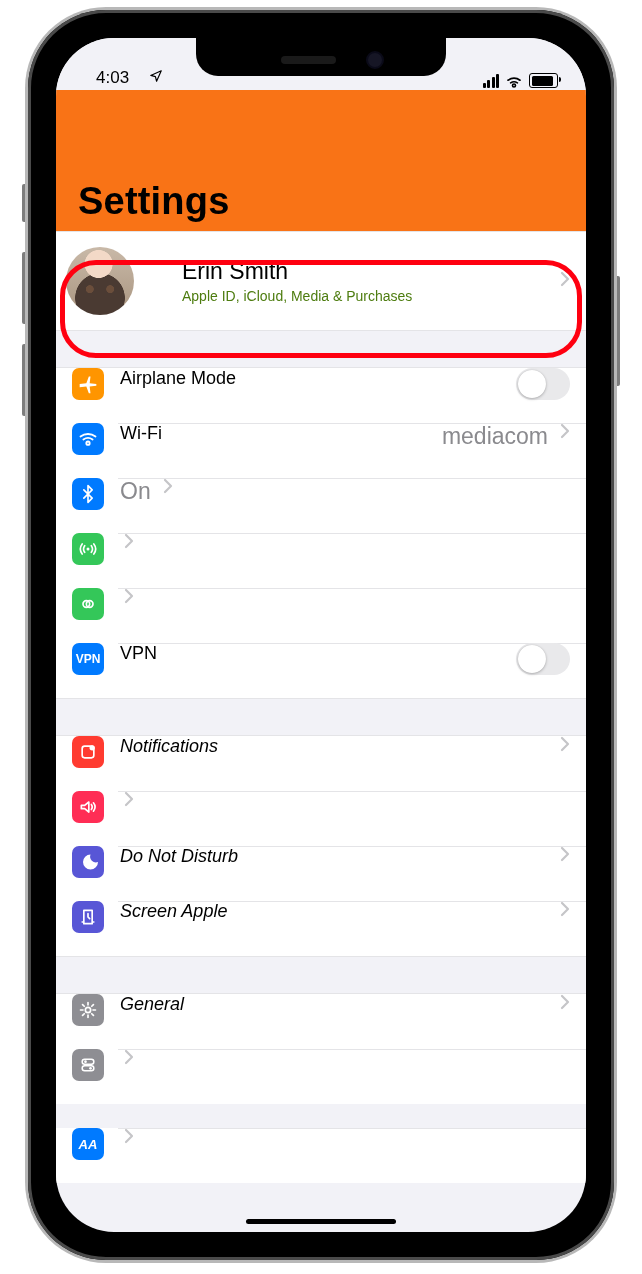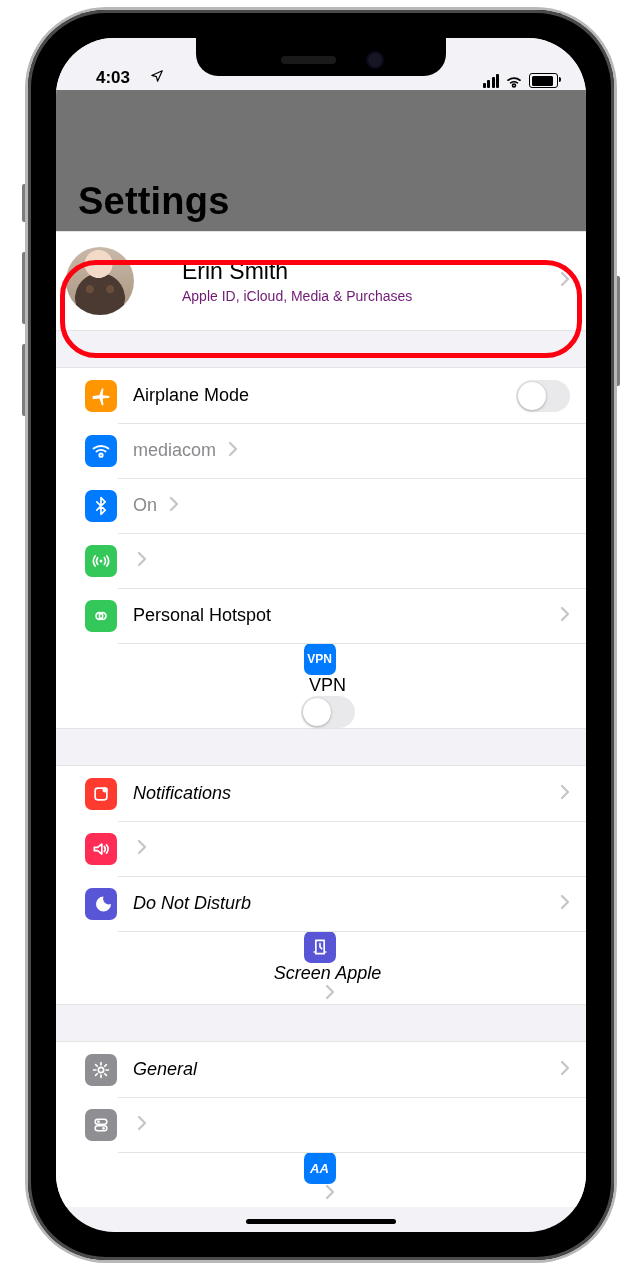--- a/index.html
+++ b/index.html
@@ -13,53 +13,53 @@
   .notch::before{content:"";position:absolute;left:85px;top:18px;width:55px;height:8px;border-radius:4px;background:#1a1a1a;}
   .notch::after{content:"";position:absolute;left:170px;top:13px;width:14px;height:14px;border-radius:50%;background:#161625;border:2px solid #0a0a18;}
   
   .btn-vol1,.btn-vol2,.btn-silence,.btn-power{position:absolute;background:#7d7d7d;border-radius:2px;}
   .btn-silence{left:22px;top:184px;width:6px;height:38px;}
   .btn-vol1{left:22px;top:252px;width:6px;height:72px;}
   .btn-vol2{left:22px;top:344px;width:6px;height:72px;}
   .btn-power{right:22px;top:276px;width:6px;height:110px;}
   
   .status-bar{position:relative;height:50px;display:flex;align-items:flex-end;padding:0 22px 2px;justify-content:space-between;background:#f2f2f7;z-index:10;}
-  .sb-left{display:flex;align-items:center;gap:20px;font-weight:700;font-size:17px;padding-left:18px;}
+  .sb-left{display:flex;align-items:center;gap:20px;font-weight:400;font-size:17px;padding-left:18px;}
   .sb-right{display:flex;align-items:center;gap:6px;padding-right:6px;}
   .loc-icon{display:inline-block;}
   .cell-bars{display:flex;align-items:flex-end;gap:1.5px;}
   .cell-bars span{width:3px;background:#000;border-radius:1px;display:block;}
   .cell-bars span:nth-child(1){height:5px}.cell-bars span:nth-child(2){height:8px}.cell-bars span:nth-child(3){height:11px}.cell-bars span:nth-child(4){height:14px}
   .wifi svg{display:block;}
   .battery{width:27px;height:13px;border:1.5px solid #000;border-radius:3px;position:relative;}
   .battery::after{content:"";position:absolute;right:-4px;top:3px;width:2.5px;height:5px;background:#000;border-radius:0 2px 2px 0;}
   .battery i{position:absolute;left:1.5px;top:1.5px;bottom:1.5px;width:21px;background:#000;border-radius:1.5px;}
   
-  .header{background:#737373;padding:90px 22px 8px 22px;}
+  .header{background:#f97316;padding:90px 22px 8px 22px;}
   .header h1{margin:0;font-size:38px;font-weight:700;letter-spacing:0.2px;}
   
   .group{margin-top:0;}
   .group + .group{margin-top:36px;font-style:italic;}
-  .row{background:#fff;display:flex;align-items:center;min-height:55px;padding:0 16px 0 29px;position:relative;}
+  .row{background:#fff;display:flex;align-items:flex-start;min-height:55px;padding:0 16px 0 16px;position:relative;}
   .row + .row::before{content:"";position:absolute;left:62px;right:0;top:0;height:1px;background:#e4e4e7;}
   .group .row:first-child{border-top:1px solid #e4e4e7;}
-  .group .row:last-child{border-bottom:1px solid #e4e4e7;flex-direction:column;}
+  .group .row:last-child{border-bottom:1px solid #e4e4e7;}
   .icon-box{width:32px;height:32px;border-radius:7px;display:flex;align-items:center;justify-content:center;flex:0 0 32px;margin-right:16px;}
   .row-label{flex:1;font-size:18px;color:#000;}
-  .row-value{font-size:18px;color:#8a8a8e;margin-right:8px;}
+  .row-value{font-size:23px;color:#8a8a8e;margin-right:8px;}
   .chevron{color:#c5c5c8;flex:0 0 auto;margin-left:4px;}
   .switch{width:54px;height:32px;border-radius:16px;background:#e9e9eb;position:relative;flex:0 0 auto;}
   .switch i{position:absolute;left:2px;top:2px;width:28px;height:28px;border-radius:50%;background:#fff;box-shadow:0 1px 3px rgba(0,0,0,0.25),0 0 1px rgba(0,0,0,0.15);}
   
   .profile-row{background:#fff;padding:10px 16px 10px 10px;display:flex;align-items:center;position:relative;height:78px;border-top:1px solid #e4e4e7;border-bottom:1px solid #e4e4e7;gap:32px;}
   .avatar{width:68px;height:68px;border-radius:50%;flex:0 0 68px;margin-right:16px;background:radial-gradient(circle at 48% 25%, #f3d9c7 0 22%, transparent 23%), radial-gradient(circle at 50% 75%, #4a3a32 0 40%, transparent 41%), linear-gradient(#c9b9a8,#a8947f);background-color:#d9cbbb;position:relative;overflow:hidden;}
   .avatar::after{content:"";position:absolute;inset:0;background:radial-gradient(circle at 35% 62%, #6b4e3b 0 6%, transparent 7%), radial-gradient(circle at 65% 62%, #6b4e3b 0 6%, transparent 7%);} 
   .profile-text{flex:1;}
   .profile-name{font-size:23px;color:#000;line-height:1.2;}
-  .profile-sub{font-size:14px;color:#701a75;margin-top:2px;}
+  .profile-sub{font-size:14px;color:#4d7c0f;margin-top:2px;}
   
   .highlight{position:absolute;border:5px solid #ff0010;border-radius:36px;pointer-events:none;z-index:40;}
   
   .home-ind{position:absolute;bottom:8px;left:50%;transform:translateX(-50%);width:150px;height:5px;background:#000;border-radius:3px;z-index:30;}
   
   .content{position:absolute;top:0;left:0;right:0;bottom:0;overflow:hidden;}
   .scroll{position:absolute;top:0;left:0;right:0;}
   
   .ic-airplane{background:#ff9500}.ic-wifi{background:#007aff}.ic-bt{background:#007aff}.ic-cell{background:#34c759}.ic-hotspot{background:#34c759}.ic-vpn{background:#007aff;color:#fff;font-size:12px;font-weight:700}
   .ic-notif{background:#ff3b30}.ic-sound{background:#ff2d55}.ic-dnd{background:#5856d6}.ic-screentime{background:#5856d6}
@@ -138,20 +138,21 @@
                 <span class="switch">
                     <i></i>
                   </span>
               </div>
               <div class="row">
                 <span class="icon-box ic-wifi">
                   <svg width="20" height="20" viewBox="0 0 24 24">
                       <path d="M12 19a2 2 0 100-4 2 2 0 000 4zM3 9a15 15 0 0118 0M6.5 12.5a10 10 0 0111 0" fill="none" stroke="#fff" stroke-width="2.2" stroke-linecap="round"></path>
                     </svg>
                 </span>
+                <span class="row-label">Wi-Fi</span>
                 <span class="row-value">mediacom</span>
                 <span class="chevron"><svg width="10" height="16" viewBox="0 0 10 16">
                       <path d="M2 2l6 6-6 6" fill="none" stroke="#c5c5c8" stroke-width="2.2" stroke-linecap="round" stroke-linejoin="round"></path>
                     </svg></span>
               </div>
               <div class="row">
                 <span class="icon-box ic-bt">
                   <svg width="20" height="20" viewBox="0 0 24 24">
                       <path d="M7 7l10 10-5 5V2l5 5L7 17" fill="none" stroke="#fff" stroke-width="2" stroke-linejoin="round" stroke-linecap="round"></path>
                     </svg>
@@ -172,21 +173,20 @@
                       <path d="M2 2l6 6-6 6" fill="none" stroke="#c5c5c8" stroke-width="2.2" stroke-linecap="round" stroke-linejoin="round"></path>
                     </svg></span>
               </div>
               <div class="row">
                 <span class="icon-box ic-hotspot">
                   <svg width="20" height="20" viewBox="0 0 24 24">
                       <path d="M8 12a4 4 0 118 0 4 4 0 01-1 2.6M16 12a4 4 0 11-8 0 4 4 0 011-2.6" fill="none" stroke="#fff" stroke-width="2" stroke-linecap="round" transform="translate(-2 0)"></path>
                       <path d="M8 12a4 4 0 118 0 4 4 0 01-1 2.6M16 12a4 4 0 11-8 0 4 4 0 011-2.6" fill="none" stroke="#fff" stroke-width="2" stroke-linecap="round" transform="translate(2 0)"></path>
                     </svg>
                 </span>
-                <span class="row-label">Personal Hotspot</span>
                 <span class="chevron"><svg width="10" height="16" viewBox="0 0 10 16">
                       <path d="M2 2l6 6-6 6" fill="none" stroke="#c5c5c8" stroke-width="2.2" stroke-linecap="round" stroke-linejoin="round"></path>
                     </svg></span>
               </div>
               <div class="row">
                 <span class="icon-box ic-vpn">VPN</span>
                 <span class="row-label">VPN</span>
                 <span class="switch">
                     <i></i>
                   </span>
@@ -259,21 +259,21 @@
                       <rect x="5" y="5" width="14" height="6" rx="3" fill="none" stroke="#fff" stroke-width="1.8"></rect>
                       <circle cx="9" cy="8" r="1.6" fill="#fff"></circle>
                       <rect x="5" y="13" width="14" height="6" rx="3" fill="none" stroke="#fff" stroke-width="1.8"></rect>
                       <circle cx="15" cy="16" r="1.6" fill="#fff"></circle>
                     </svg>
                 </span>
                 <span class="chevron"><svg width="10" height="16" viewBox="0 0 10 16">
                       <path d="M2 2l6 6-6 6" fill="none" stroke="#c5c5c8" stroke-width="2.2" stroke-linecap="round" stroke-linejoin="round"></path>
                     </svg></span>
               </div>
-              <div class="row" style="border-bottom:none;">
+              <div class="row" style="border-bottom:none;margin-top:24px;">
                 <span class="icon-box ic-display">AA</span>
                 <span class="chevron"><svg width="10" height="16" viewBox="0 0 10 16">
                       <path d="M2 2l6 6-6 6" fill="none" stroke="#c5c5c8" stroke-width="2.2" stroke-linecap="round" stroke-linejoin="round"></path>
                     </svg></span>
               </div>
             </div>
 
           </div>
         </div>
 

